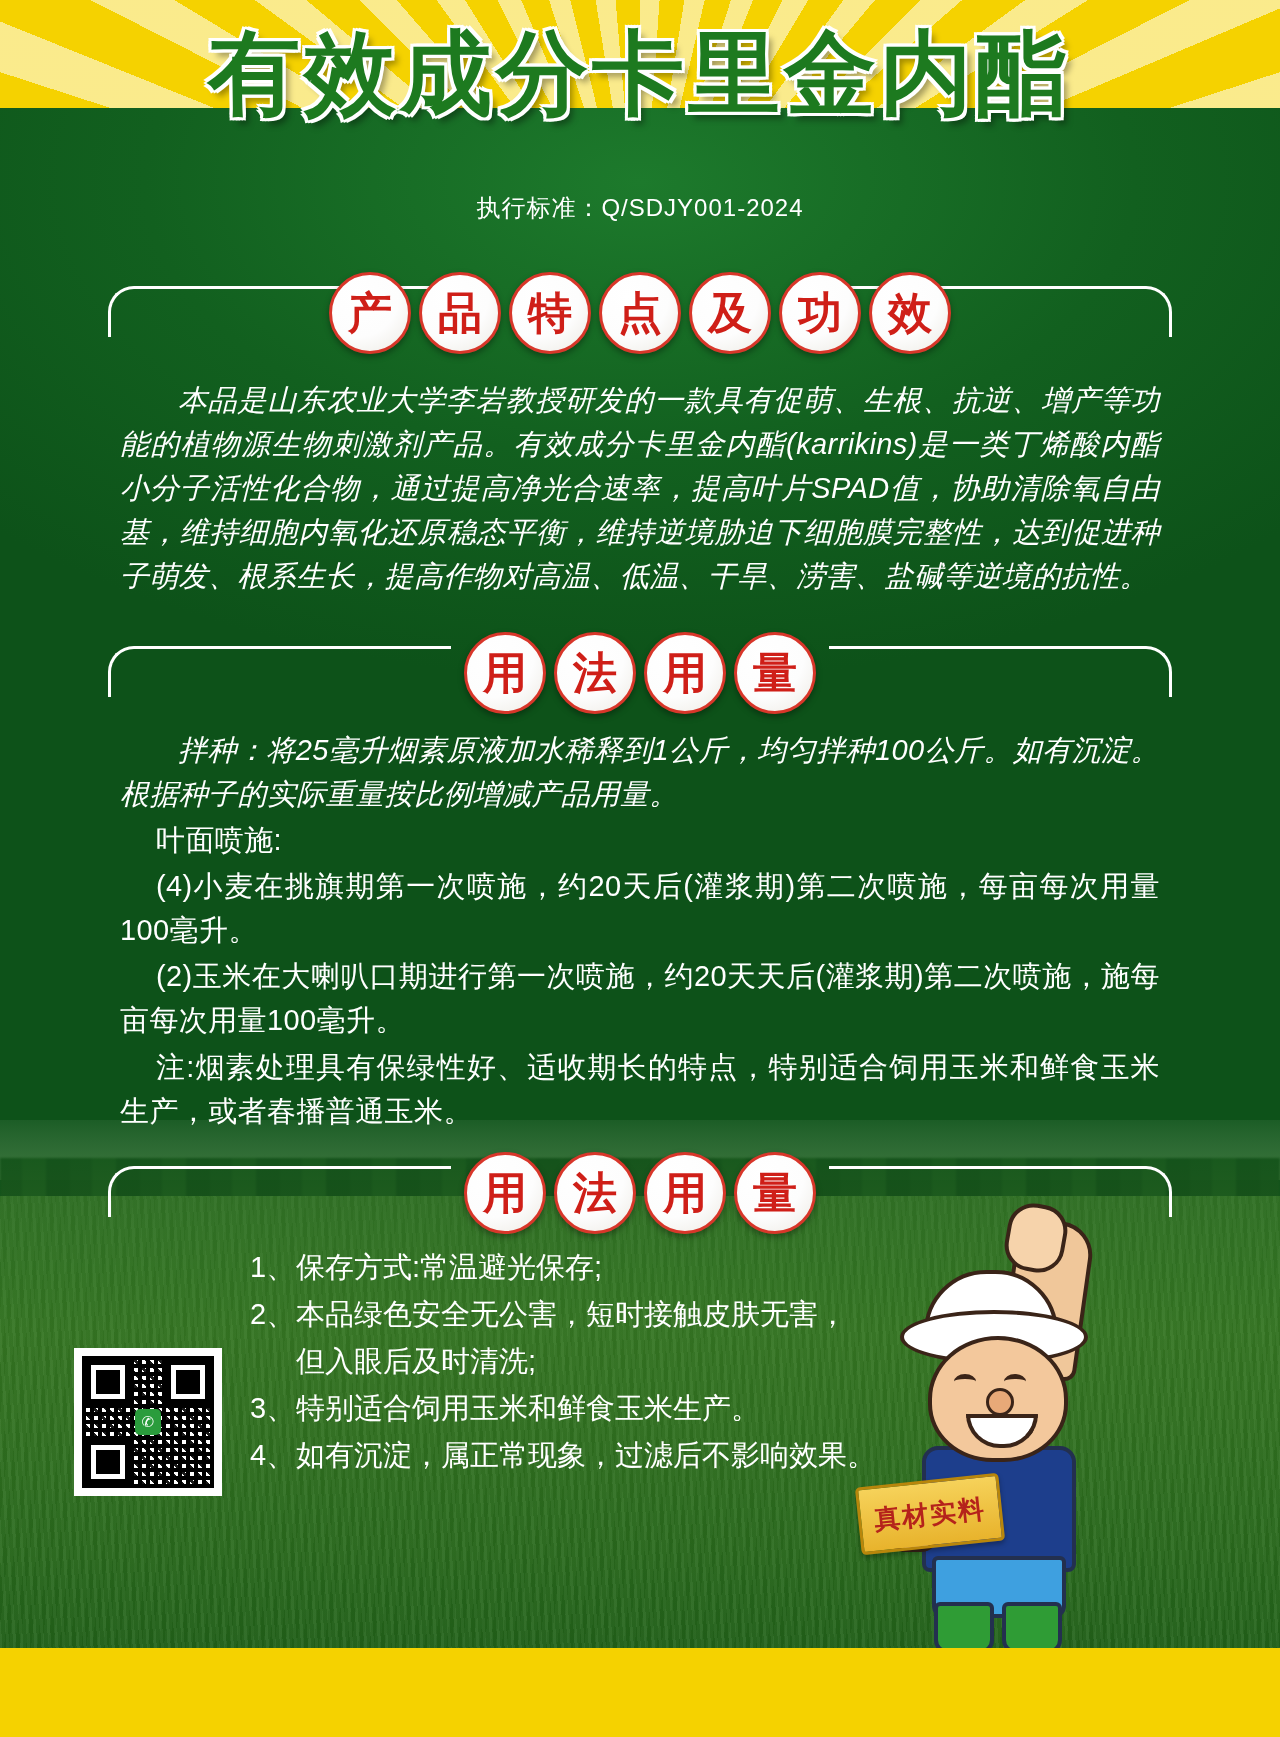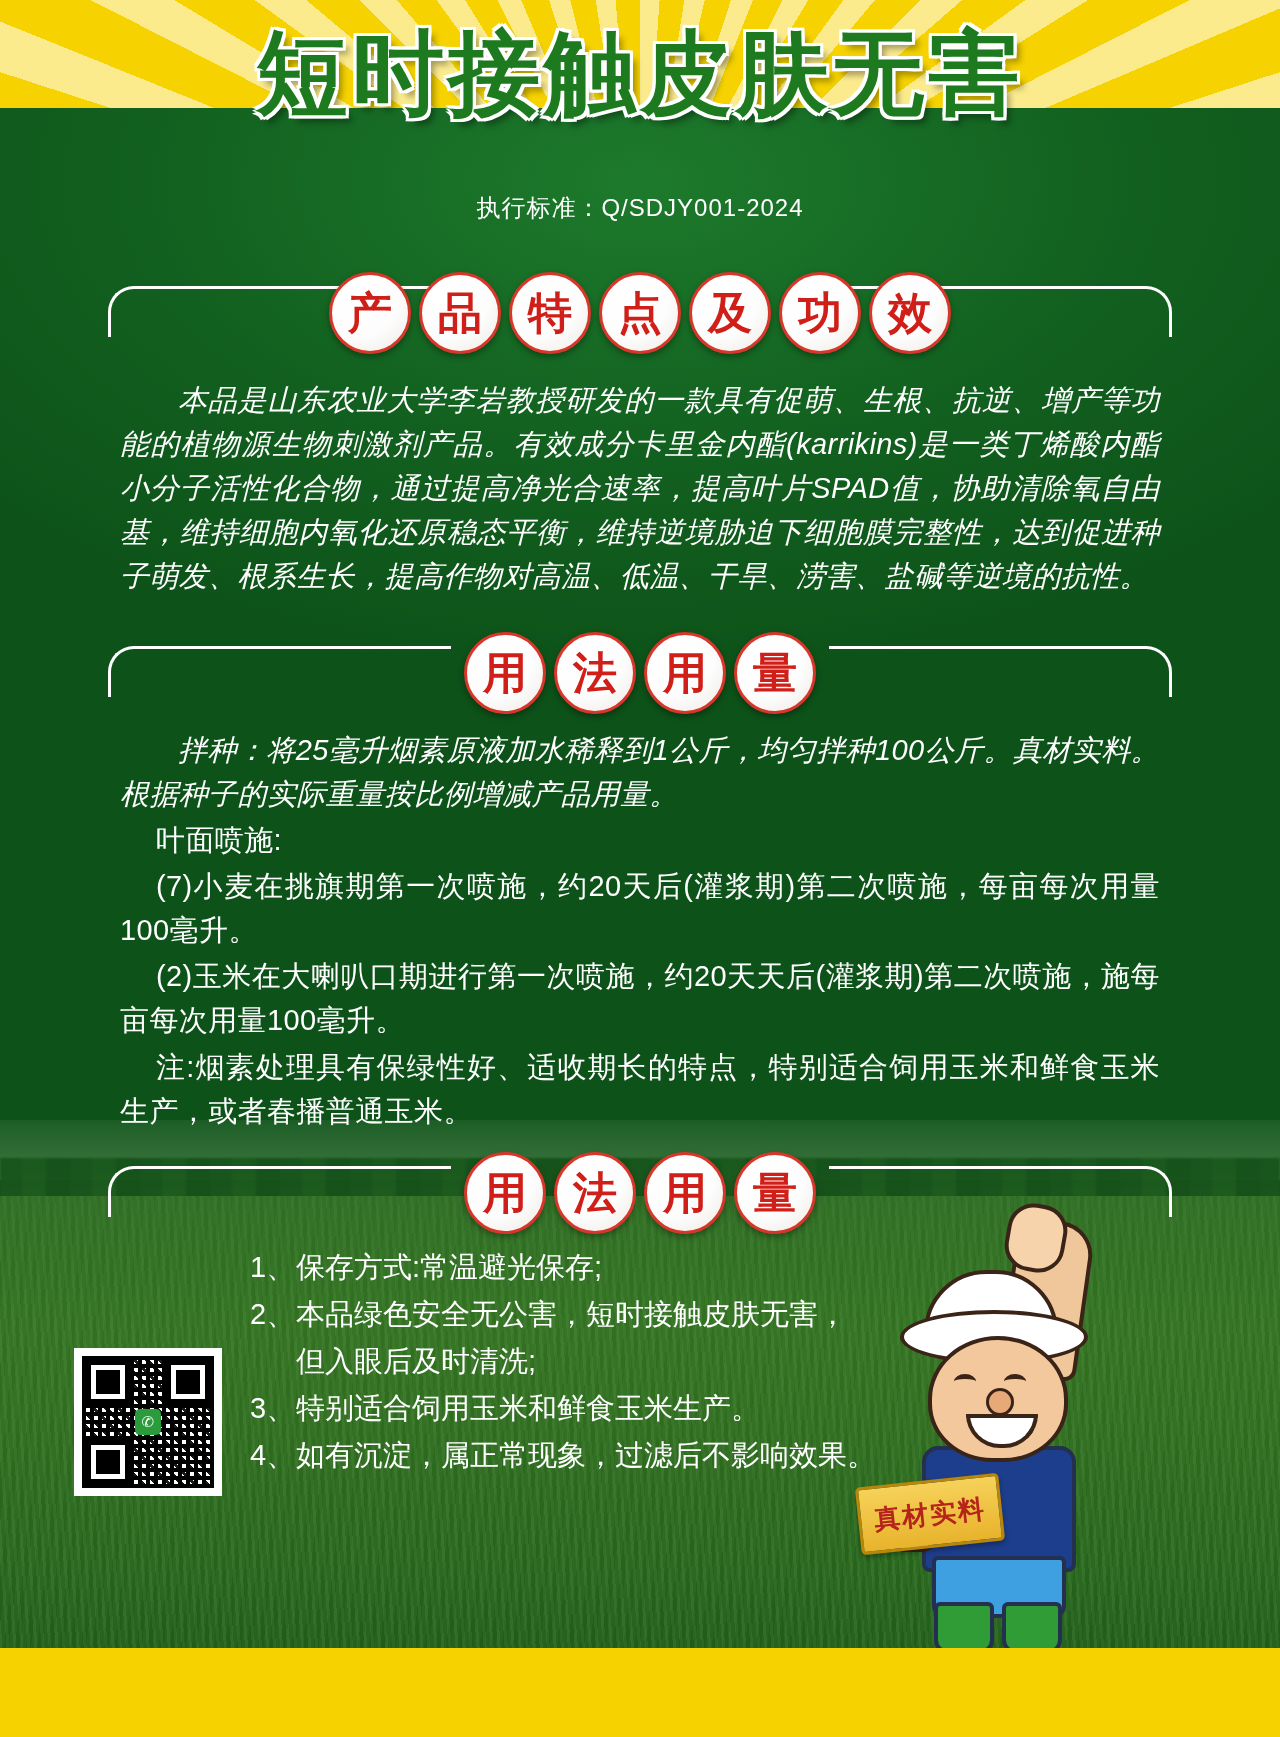--- a/index.html
+++ b/index.html
@@ -371,21 +371,21 @@
     <div class="field-sky"></div>
     <div class="field-trees"></div>
     <div class="field-grass"></div>
   </div>
   <div class="green-veil"></div>
 
   <div class="top-band">
     <div class="sunburst"></div>
   </div>
 
-  <div class="main-title">短时接触皮肤无害</div>
+  <div class="main-title">有效成分卡里金内酯</div>
   <div class="standard-line">执行标准：Q/SDJY001-2024</div>
 
   <div class="section-head" style="top:272px;">
     <div class="bracket left"></div>
     <div class="bracket right"></div>
     <div class="badge-row">
       <div class="badge">产</div>
       <div class="badge">品</div>
       <div class="badge">特</div>
       <div class="badge">点</div>
@@ -402,23 +402,23 @@
     <div class="bracket right"></div>
     <div class="badge-row">
       <div class="badge">用</div>
       <div class="badge">法</div>
       <div class="badge">用</div>
       <div class="badge">量</div>
     </div>
   </div>
 
   <div class="body-text" style="left:120px; top:728px; width:1040px;">
-    <p class="indent">拌种：将25毫升烟素原液加水稀释到1公斤，均匀拌种100公斤。真材实料。根据种子的实际重量按比例增减产品用量。</p>
+    <p class="indent">拌种：将25毫升烟素原液加水稀释到1公斤，均匀拌种100公斤。如有沉淀。根据种子的实际重量按比例增减产品用量。</p>
     <p style="text-indent:36px;">叶面喷施:</p>
-    <p style="text-indent:36px;">(7)小麦在挑旗期第一次喷施，约20天后(灌浆期)第二次喷施，每亩每次用量100毫升。</p>
+    <p style="text-indent:36px;">(4)小麦在挑旗期第一次喷施，约20天后(灌浆期)第二次喷施，每亩每次用量100毫升。</p>
     <p style="text-indent:36px;">(2)玉米在大喇叭口期进行第一次喷施，约20天天后(灌浆期)第二次喷施，施每亩每次用量100毫升。</p>
     <p style="text-indent:36px;">注:烟素处理具有保绿性好、适收期长的特点，特别适合饲用玉米和鲜食玉米生产，或者春播普通玉米。</p>
   </div>
 
   <div class="section-head" style="top:1152px;">
     <div class="bracket left"></div>
     <div class="bracket right"></div>
     <div class="badge-row">
       <div class="badge">用</div>
       <div class="badge">法</div>

